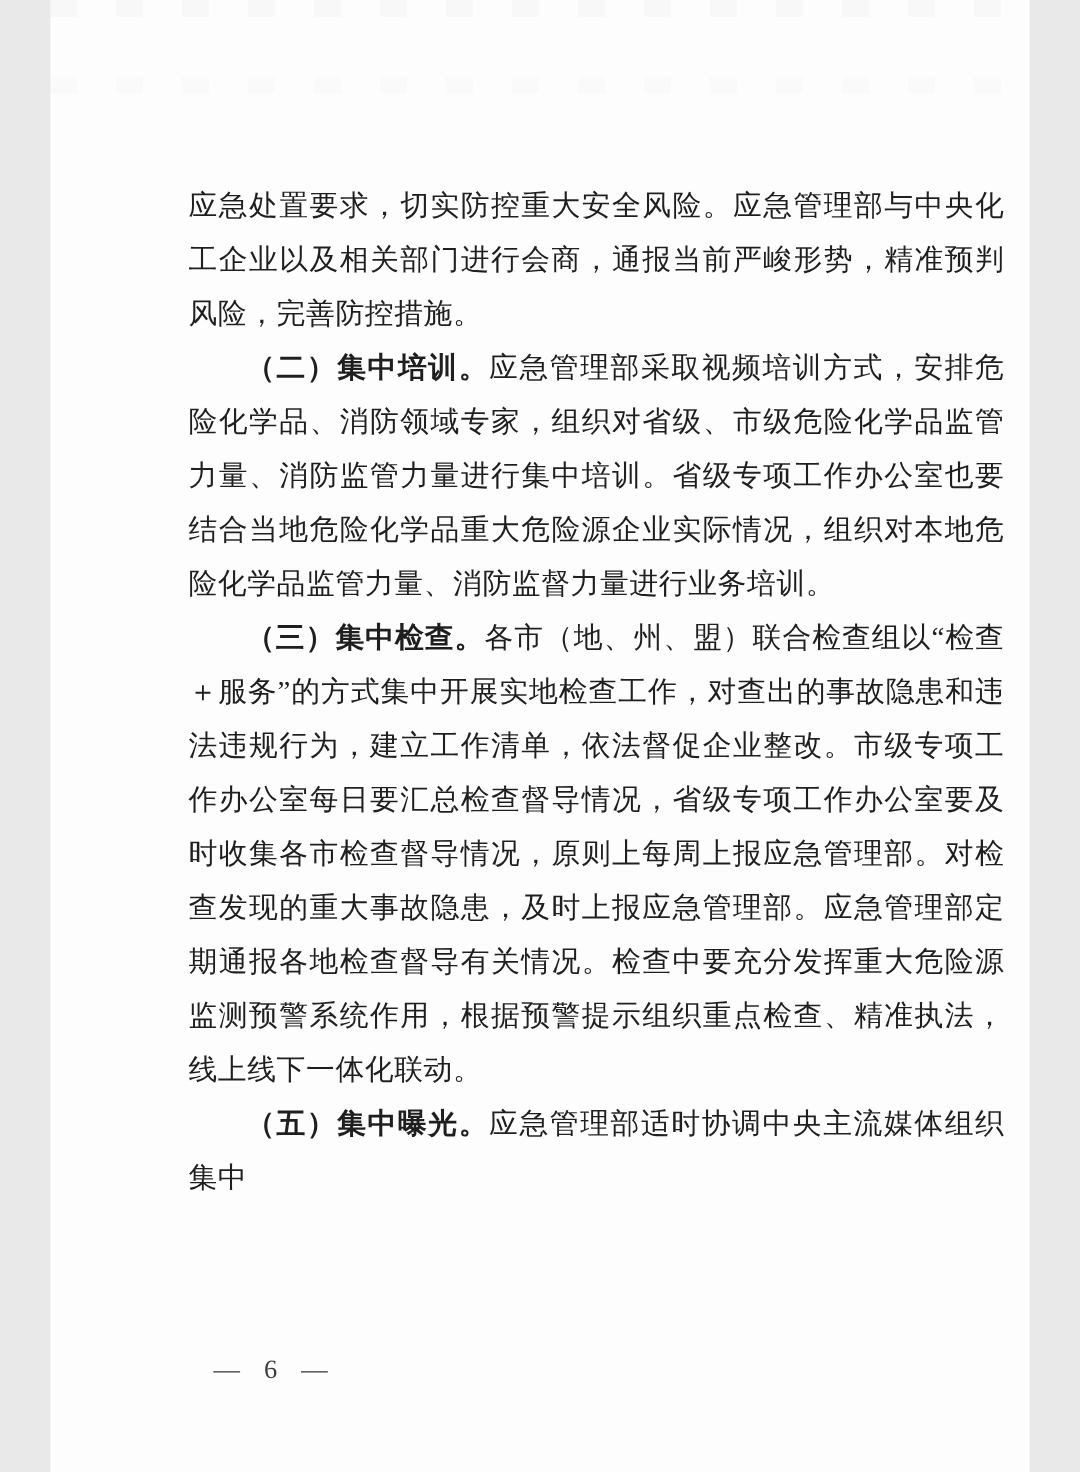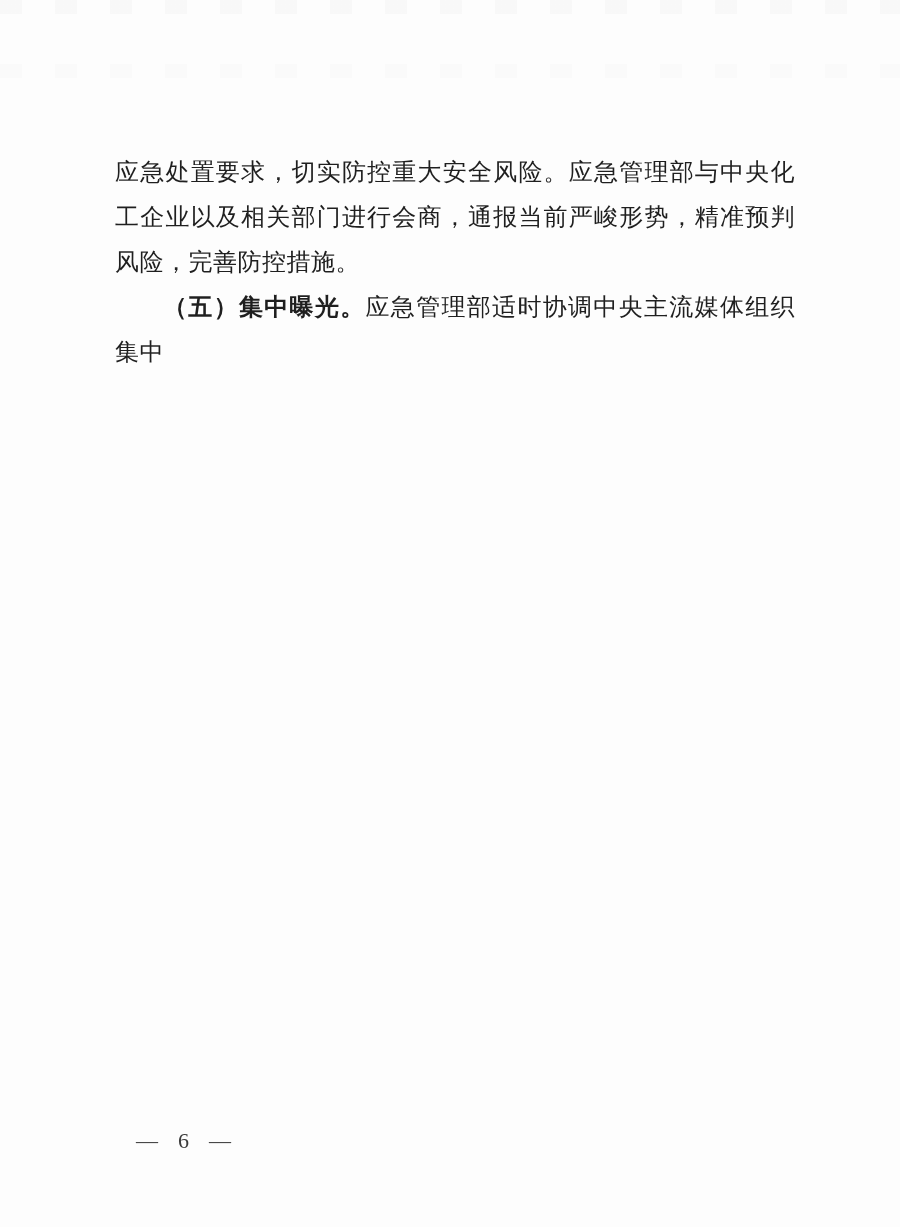--- a/index.html
+++ b/index.html
@@ -2,21 +2,21 @@
 <html lang="zh"><head>
 <meta charset="utf-8">
 <style>
   html, body {
     margin: 0;
     padding: 0;
     background: #e9e9e9;
   }
   .page {
     position: relative;
-    width: 900px;
+    width: 816px;
     height: 1227px;
     margin: 0 auto;
     background: #fdfdfd;
     overflow: hidden;
     font-family: "Liberation Serif", "DejaVu Serif", serif;
   }
   
   .scan-streak {
     position: absolute;
     left: 0;
@@ -77,21 +77,23 @@
 
 <div class="page">
 
   <div class="scan-streak streak-1"></div>
   <div class="scan-streak streak-2"></div>
 
   <div class="content">
 
     <p class="para no-indent"><span>应急处置要求，切实防控重大安全风险。应急管理部与中央化工企业以及相关部门进行会商，通报当前严峻形势，精准预判风险，完善防控措施。</span></p>
 
+    <p class="para"><span class="para-lead">（二）集中培训。</span><span>应急管理部采取视频培训方式，安排危险化学品、消防领域专家，组织对省级、市级危险化学品监管力量、消防监管力量进行集中培训。省级专项工作办公室也要结合当地危险化学品重大危险源企业实际情况，组织对本地危险化学品监管力量、消防监督力量进行业务培训。</span></p>
 
+    <p class="para"><span class="para-lead">（三）集中检查。</span><span>各市（地、州、盟）联合检查组以“检查＋服务”的方式集中开展实地检查工作，对查出的事故隐患和违法违规行为，建立工作清单，依法督促企业整改。市级专项工作办公室每日要汇总检查督导情况，省级专项工作办公室要及时收集各市检查督导情况，原则上每周上报应急管理部。对检查发现的重大事故隐患，及时上报应急管理部。应急管理部定期通报各地检查督导有关情况。检查中要充分发挥重大危险源监测预警系统作用，根据预警提示组织重点检查、精准执法，线上线下一体化联动。</span></p>
 
 
     <p class="para"><span class="para-lead">（五）集中曝光。</span><span>应急管理部适时协调中央主流媒体组织集中</span></p>
 
   </div>
 
   <div class="footer">
     <span class="dash">—</span>
     <span class="page-num">6</span>
     <span class="dash">—</span>

